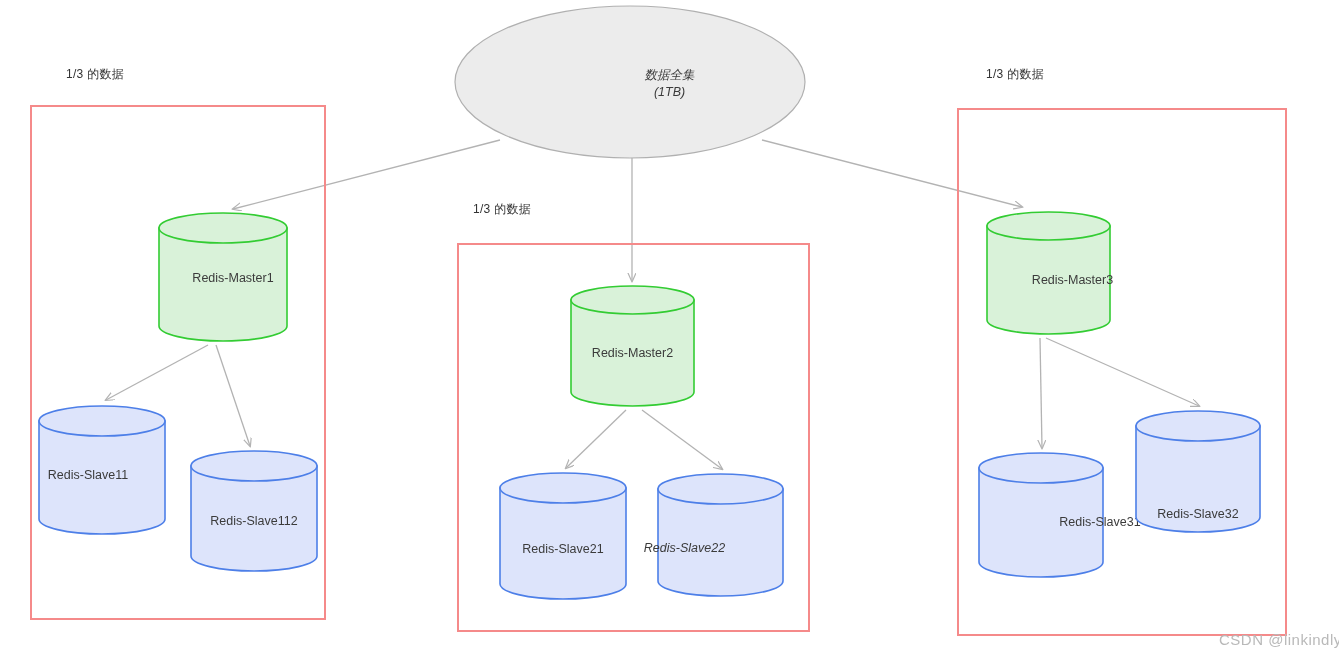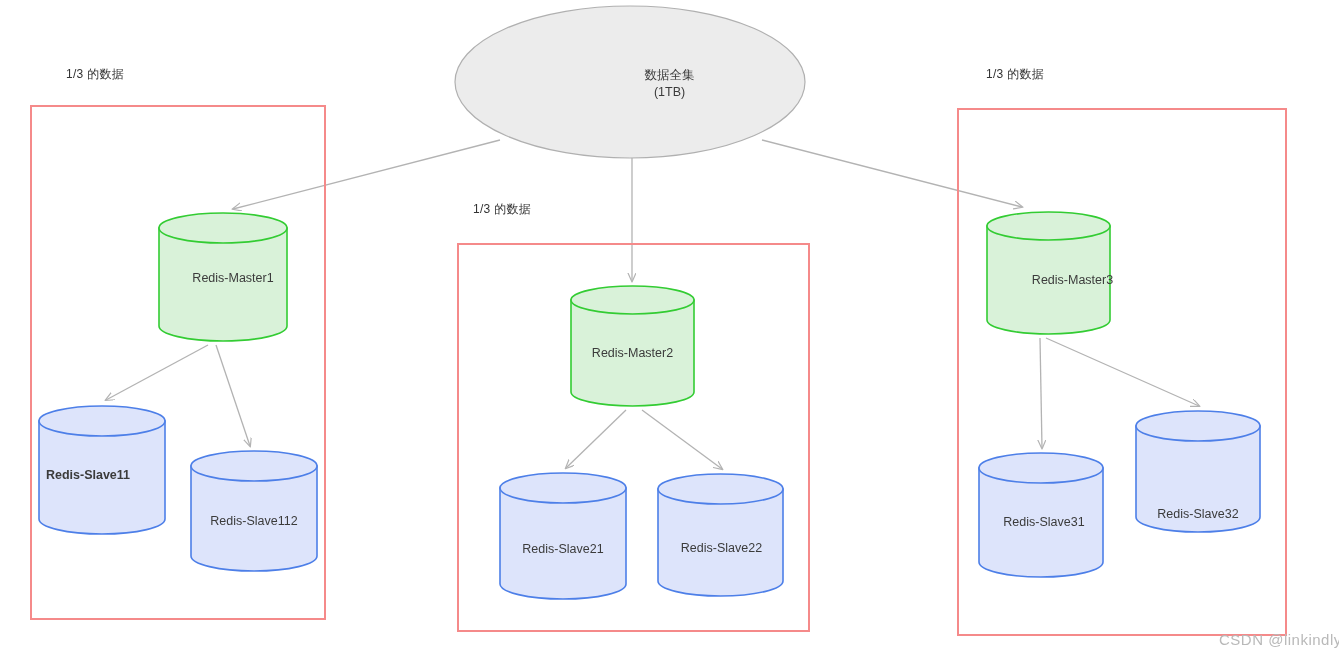--- a/index.html
+++ b/index.html
@@ -52,20 +52,21 @@
   }
   .ellipse-label {
     position: absolute;
     left: 0;
     width: 100%;
     text-align: center;
     font-size: 12.5px;
     color: #3b3b3b;
     line-height: 17px;
     white-space: nowrap;
+    font-style: italic;
   }
   .watermark {
     position: absolute;
     font-size: 15px;
     color: #b9b9b9;
     white-space: nowrap;
     letter-spacing: 0.5px;
   }
 </style>
 </head>
@@ -113,21 +114,21 @@
   <svg class="cyl" style="left:158px; top:212px; width:130px; height:130px;" viewBox="0 0 130 130" preserveAspectRatio="none">
     <path d="M1,16 L1,114 A64,15 0 0 0 129,114 L129,16 Z" fill="#d9f2d9" stroke="#33cc33" stroke-width="1.6"></path>
     <ellipse cx="65" cy="16" rx="64" ry="15" fill="#d9f2d9" stroke="#33cc33" stroke-width="1.6"></ellipse>
   </svg>
   <div class="cyl-label" style="left:158px; top:271px; width:150px;">Redis-Master1</div>
 
   <svg class="cyl" style="left:38px; top:405px; width:128px; height:130px;" viewBox="0 0 128 130" preserveAspectRatio="none">
     <path d="M1,16 L1,114 A63,15 0 0 0 127,114 L127,16 Z" fill="#dde4fb" stroke="#4d7fe8" stroke-width="1.6"></path>
     <ellipse cx="64" cy="16" rx="63" ry="15" fill="#dde4fb" stroke="#4d7fe8" stroke-width="1.6"></ellipse>
   </svg>
-  <div class="cyl-label" style="left:38px; top:468px; width:100px;font-weight:bold;">Redis-Slave11</div>
+  <div class="cyl-label" style="left:38px; top:468px; width:100px;">Redis-Slave11</div>
 
   <svg class="cyl" style="left:190px; top:450px; width:128px; height:122px;" viewBox="0 0 128 122" preserveAspectRatio="none">
     <path d="M1,16 L1,106 A63,15 0 0 0 127,106 L127,16 Z" fill="#dde4fb" stroke="#4d7fe8" stroke-width="1.6"></path>
     <ellipse cx="64" cy="16" rx="63" ry="15" fill="#dde4fb" stroke="#4d7fe8" stroke-width="1.6"></ellipse>
   </svg>
   <div class="cyl-label" style="left:190px; top:514px; width:128px;">Redis-Slave112</div>
 
   <div class="group-label" style="left:473px; top:201px;">1/3 的数据</div>
   <div class="group-box" style="left:457px; top:243px; width:353px; height:389px;"></div>
 
@@ -140,36 +141,36 @@
   <svg class="cyl" style="left:499px; top:472px; width:128px; height:128px;" viewBox="0 0 128 128" preserveAspectRatio="none">
     <path d="M1,16 L1,112 A63,15 0 0 0 127,112 L127,16 Z" fill="#dde4fb" stroke="#4d7fe8" stroke-width="1.6"></path>
     <ellipse cx="64" cy="16" rx="63" ry="15" fill="#dde4fb" stroke="#4d7fe8" stroke-width="1.6"></ellipse>
   </svg>
   <div class="cyl-label" style="left:499px; top:542px; width:128px;">Redis-Slave21</div>
 
   <svg class="cyl" style="left:657px; top:473px; width:127px; height:124px;" viewBox="0 0 127 124" preserveAspectRatio="none">
     <path d="M1,16 L1,108 A62.5,15 0 0 0 126,108 L126,16 Z" fill="#dde4fb" stroke="#4d7fe8" stroke-width="1.6"></path>
     <ellipse cx="63.5" cy="16" rx="62.5" ry="15" fill="#dde4fb" stroke="#4d7fe8" stroke-width="1.6"></ellipse>
   </svg>
-  <div class="cyl-label" style="left:658px; top:541px; width:127px;">Redis-Slave22</div>
+  <div class="cyl-label" style="left:621px; top:541px; width:127px;font-style:italic;">Redis-Slave22</div>
 
   <div class="group-label" style="left:986px; top:66px;">1/3 的数据</div>
   <div class="group-box" style="left:957px; top:108px; width:330px; height:528px;"></div>
 
   <svg class="cyl" style="left:986px; top:211px; width:125px; height:124px;" viewBox="0 0 125 124" preserveAspectRatio="none">
     <path d="M1,15 L1,109 A61.5,14 0 0 0 124,109 L124,15 Z" fill="#d9f2d9" stroke="#33cc33" stroke-width="1.6"></path>
     <ellipse cx="62.5" cy="15" rx="61.5" ry="14" fill="#d9f2d9" stroke="#33cc33" stroke-width="1.6"></ellipse>
   </svg>
   <div class="cyl-label" style="left:986px; top:273px; width:125px;margin-left:24px;">Redis-Master3</div>
 
   <svg class="cyl" style="left:978px; top:452px; width:126px; height:126px;" viewBox="0 0 126 126" preserveAspectRatio="none">
     <path d="M1,16 L1,110 A62,15 0 0 0 125,110 L125,16 Z" fill="#dde4fb" stroke="#4d7fe8" stroke-width="1.6"></path>
     <ellipse cx="63" cy="16" rx="62" ry="15" fill="#dde4fb" stroke="#4d7fe8" stroke-width="1.6"></ellipse>
   </svg>
-  <div class="cyl-label" style="left:978px; top:515px; width:132px;">Redis-Slave31</div>
+  <div class="cyl-label" style="left:1034px; top:515px; width:132px;">Redis-Slave31</div>
 
   <svg class="cyl" style="left:1135px; top:410px; width:126px; height:123px;" viewBox="0 0 126 123" preserveAspectRatio="none">
     <path d="M1,16 L1,107 A62,15 0 0 0 125,107 L125,16 Z" fill="#dde4fb" stroke="#4d7fe8" stroke-width="1.6"></path>
     <ellipse cx="63" cy="16" rx="62" ry="15" fill="#dde4fb" stroke="#4d7fe8" stroke-width="1.6"></ellipse>
   </svg>
   <div class="cyl-label" style="left:1135px; top:475px; width:126px;margin-top:32px;">Redis-Slave32</div>
 
   <div class="watermark" style="left:1219px; top:631px;">CSDN @linkindly</div>
 
 </div>

